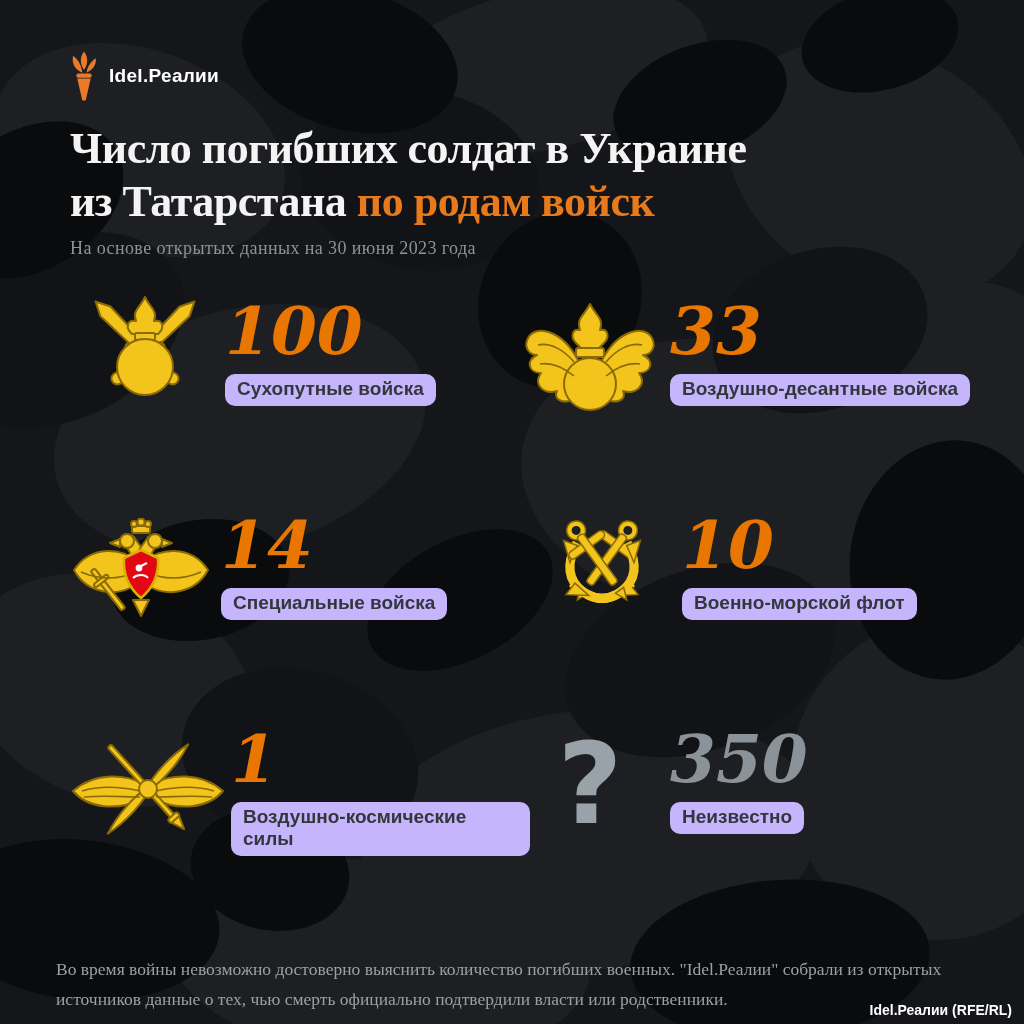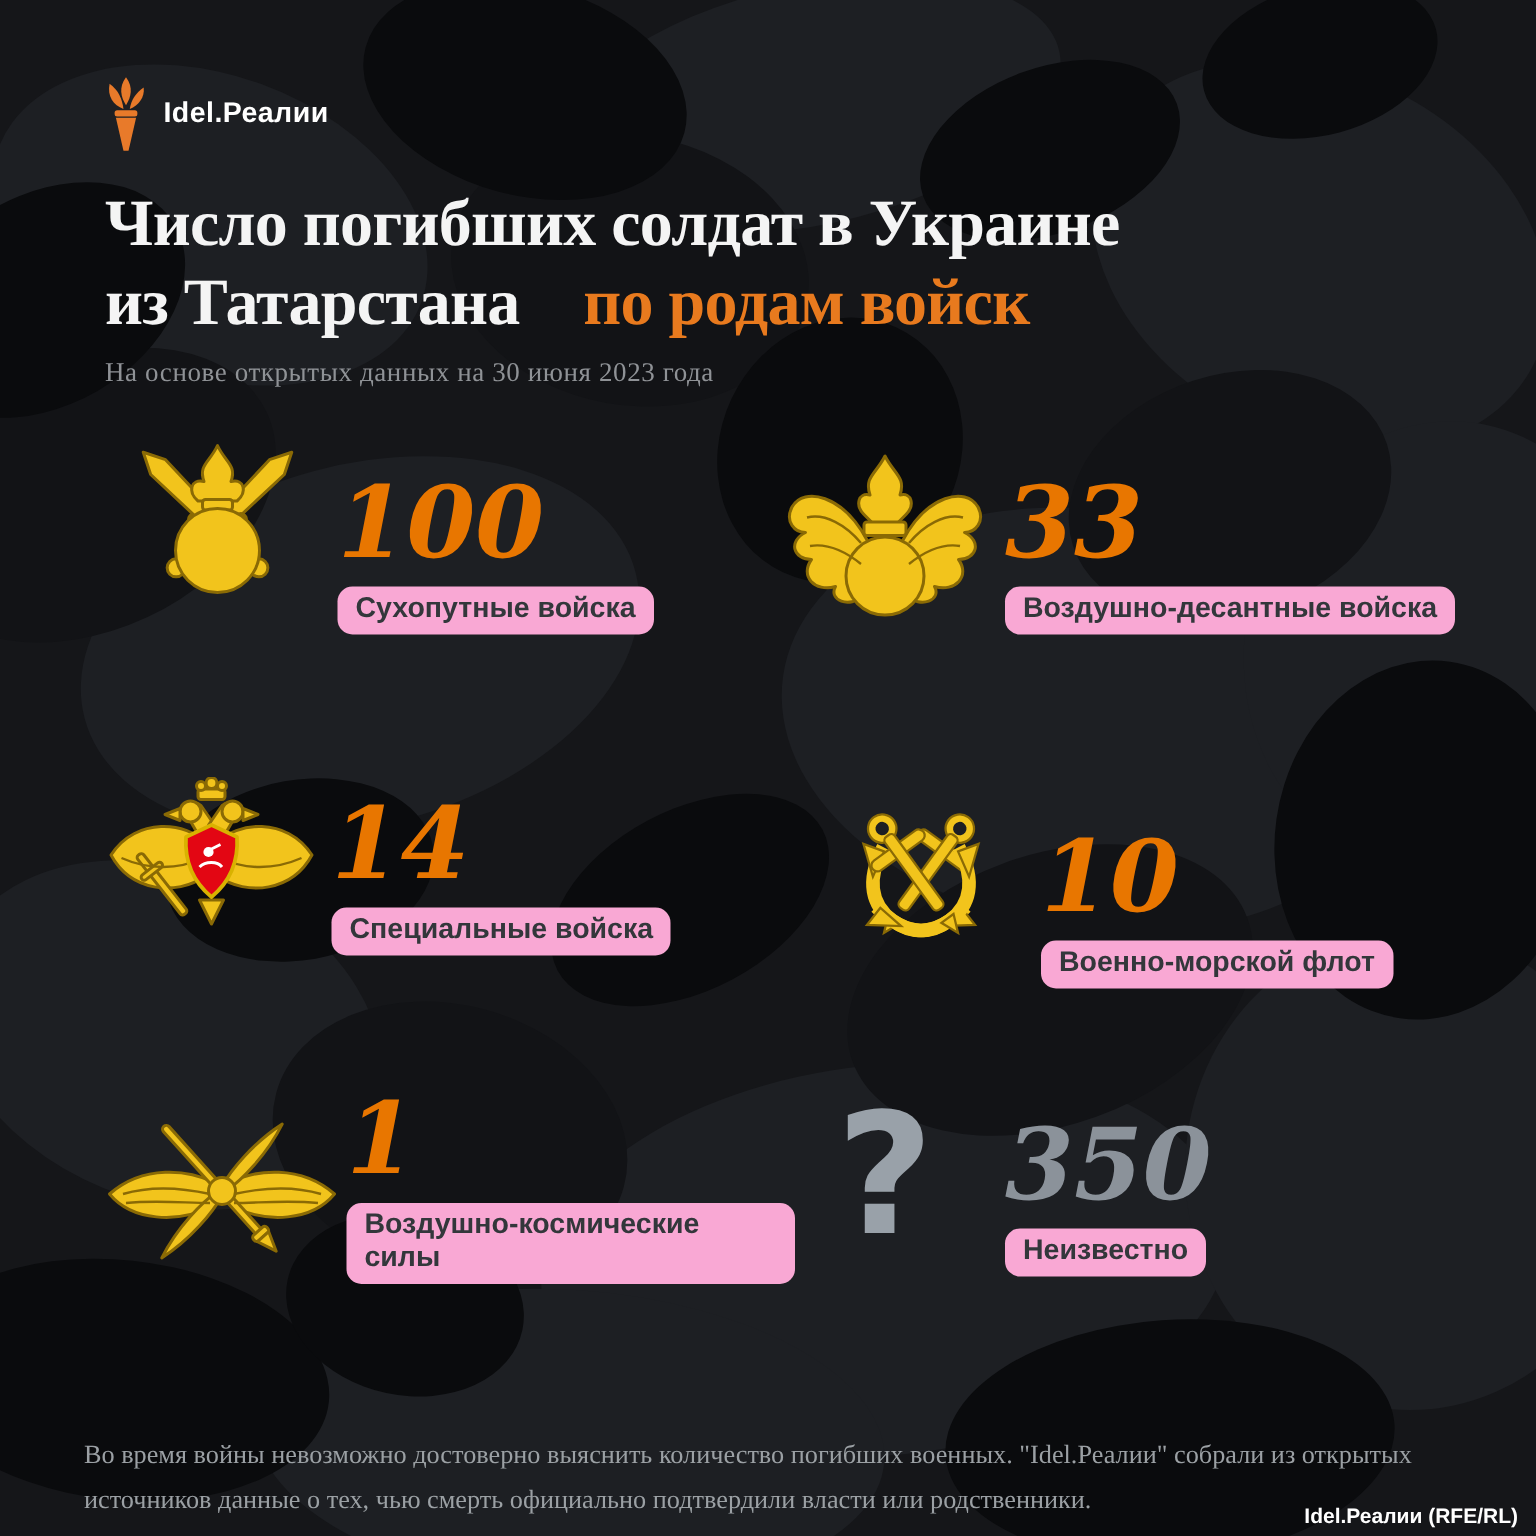--- a/index.html
+++ b/index.html
@@ -4,32 +4,32 @@
 <style>
   html,body{margin:0;padding:0;background:#151619;}
   .poster{position:relative;width:1024px;height:1024px;overflow:hidden;background:#151619;}
   .camo{position:absolute;left:0;top:0;width:1024px;height:1024px;}
 
   .logo{position:absolute;left:68px;top:48px;display:flex;align-items:center;gap:9px;}
   .logo-text{font-family:"Liberation Sans",sans-serif;font-weight:700;font-size:19px;color:#ffffff;letter-spacing:.3px;}
 
   .title{position:absolute;left:70px;top:122px;margin:0;font-family:"Liberation Serif",serif;
          font-weight:700;font-size:44px;line-height:53px;letter-spacing:-.5px;color:#f4f4f4;}
-  .title .accent{color:#e87a1e;margin-left:32px;}
+  .title .accent{color:#e87a1e;}
 
   .subtitle{position:absolute;left:70px;top:238px;margin:0;font-family:"Liberation Serif",serif;
             font-size:18px;color:#8f9296;letter-spacing:.4px;}
 
-  .stat{position:absolute;display:flex;width:460px;align-items:flex-end;}
+  .stat{position:absolute;display:flex;width:460px;}
   .icon-box{flex:0 0 150px;height:135px;display:flex;align-items:center;justify-content:center;}
   .stat-body{padding:12px 0 0 5px;}
   .value{font-family:"DejaVu Serif",serif;font-style:italic;font-weight:700;
          font-size:66px;line-height:62px;color:#e87600;}
   .stat.muted .value{color:#8b929a;}
-  .pill{display:inline-block;margin-top:12px;background:#f9a8d4;color:#33373b;
+  .pill{display:inline-block;margin-top:12px;background:#c4b5fd;color:#33373b;
         font-family:"Liberation Sans",sans-serif;font-weight:700;font-size:19px;
         padding:4px 12px 6px 12px;border-radius:10px;}
   .qmark{font-family:"DejaVu Sans",sans-serif;font-weight:700;font-size:112px;color:#99a1a9;line-height:100px;}
 
   .note{position:absolute;left:40px;top:938px;width:915px;margin:16px;font-family:"Liberation Serif",serif;
         font-size:17.5px;line-height:30px;color:#9ba0a4;}
   .credit{position:absolute;right:12px;bottom:6px;font-family:"Liberation Sans",sans-serif;
           font-weight:700;font-size:14px;color:#ffffff;}
 
   .gold-stroke{stroke:#8a6a05;stroke-width:2;stroke-linejoin:round;}
@@ -177,21 +177,21 @@
           <path d="M66 50 L76 45"></path>
         </g>
       </svg>
     </div>
     <div class="stat-body">
       <div class="value">14</div>
       <div><span class="pill">Специальные войска</span></div>
     </div>
   </div>
 
-  <div class="stat" style="left:539px;top:502px;margin-top:22px;">
+  <div class="stat" style="left:527px;top:502px;">
     <div class="icon-box">
       <svg width="132" height="128" viewBox="0 0 132 128">
         <defs>
           <g id="anchor">
             <circle cx="66" cy="16" r="7" fill="none" stroke="#f2c41c" stroke-width="5"></circle>
             <circle cx="66" cy="16" r="9.5" fill="none" stroke="#8a6a05" stroke-width="1.5"></circle>
             <rect x="45" y="30" width="42" height="8" rx="4" fill="#f2c41c" stroke="#8a6a05" stroke-width="1.5"></rect>
             <rect x="62" y="22" width="8" height="60" rx="3" fill="#f2c41c" stroke="#8a6a05" stroke-width="1.5"></rect>
             <path d="M32 56 C36 82 49 92 66 92 C83 92 96 82 100 56" fill="none" stroke="#f2c41c" stroke-width="9"></path>
             <path d="M34 58 L20 62 L38 76 Z" fill="#f2c41c" stroke="#8a6a05" stroke-width="1.5"></path>

